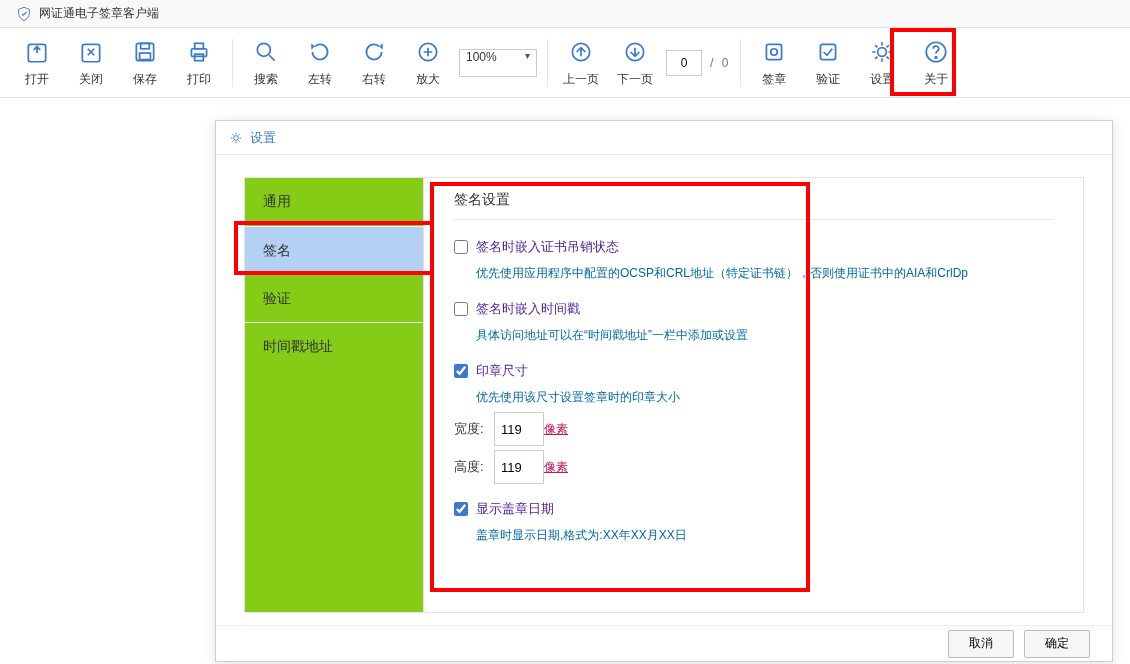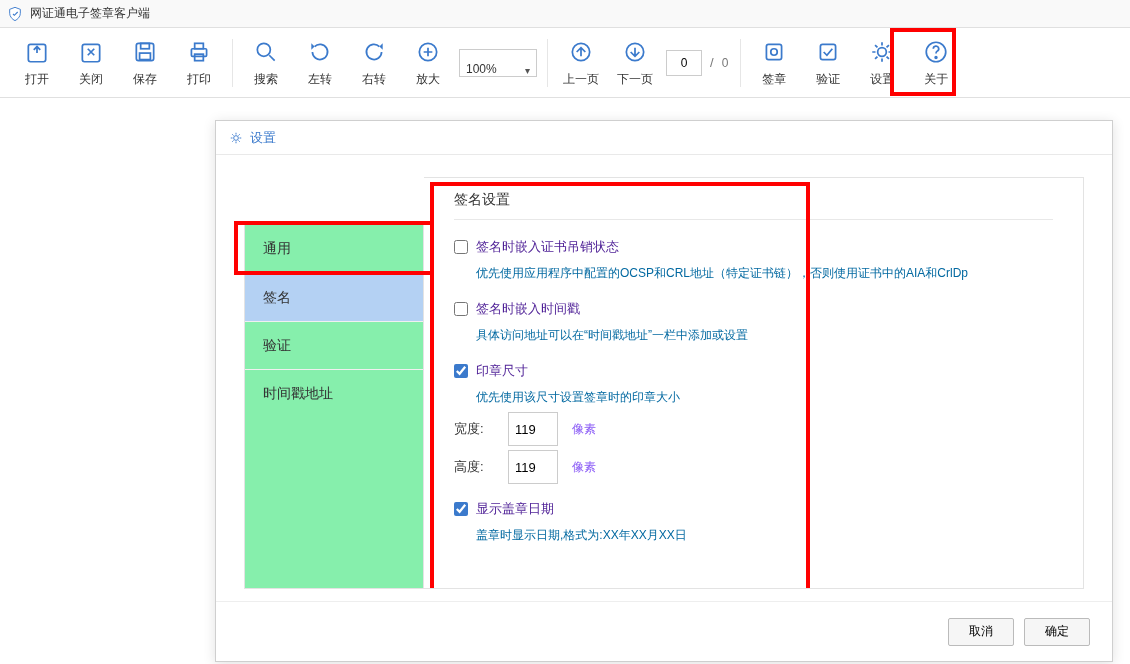--- a/index.html
+++ b/index.html
@@ -9,21 +9,21 @@
     background: #ffffff;
     color: #333;
     width: 1130px;
     height: 664px;
     overflow: hidden;
   }
   .titlebar {
     height: 28px;
     display: flex;
     align-items: center;
-    padding: 0 6px;
+    padding: 0 15px;
     border-bottom: 1px solid #e0e0e0;
     background: #f9f9f9;
   }
   .titlebar .shield-icon {
     width: 18px; height: 18px;
     margin-right: 6px;
     display: inline-flex; align-items: center; justify-content: center;
   }
   .titlebar .shield-icon svg { width: 16px; height: 16px; }
   .titlebar .title-text { font-size: 12px; color: #333; }
@@ -59,21 +59,21 @@
     width: 1px;
     height: 48px;
     background: #e6e6e6;
     margin: 0 6px;
   }
   .zoom-select {
     width: 78px;
     height: 28px;
     border: 1px solid #ccc;
     display: flex;
-    align-items: flex-end;
+    align-items: flex-start;
     justify-content: space-between;
     padding: 0 6px;
     font-size: 12px;
     background: #fff;
     margin: 0 4px;
   }
   .zoom-select .chev { font-size: 10px; color: #555; }
   .page-group {
     display: flex;
     align-items: center;
@@ -122,23 +122,22 @@
   }
   .dialog-body {
     flex: 1;
     padding: 22px 28px 12px 28px;
     display: flex;
     gap: 0;
   }
   .side-tabs {
     width: 180px;
     border: 1px solid #e3e3e3;
-    background: #86efac;
+    background: #84cc16;
     flex-shrink: 0;
-    margin-top: 47px;
   }
   .side-tab {
     height: 48px;
     display: flex;
     align-items: center;
     padding-left: 18px;
     font-size: 14px;
     cursor: pointer;
     border-bottom: 0;
   }
@@ -191,35 +190,35 @@
   }
   .opt-desc {
     font-size: 12px;
     color: #0369a1;
     margin: 0 0 18px 22px;
     line-height: 1.5;
   }
   .dim-row {
     display: flex;
     align-items: center;
-    gap: 14px;
+    gap: 0;
     margin: 4px 0;
   }
   .dim-row .dim-label { font-size: 13px; width: 40px; }
   .dim-row input {
     width: 50px;
     height: 34px;
     border: 1px solid #ccc;
     text-align: left;
     padding: 0 6px;
     font-size: 13px;
   }
-  .dim-row .unit { font-size: 12px; color: #8b5cf6; }
+  .dim-row .unit { font-size: 12px; color: #be185d; text-decoration: underline; }
   .dialog-footer {
-    height: 60px;
+    height: 36px;
     display: flex;
     justify-content: flex-end;
     align-items: center;
     gap: 10px;
     padding: 0 22px;
     border-top: 1px solid #eee;
   }
   .dialog-footer button {
     width: 66px;
     height: 28px;

